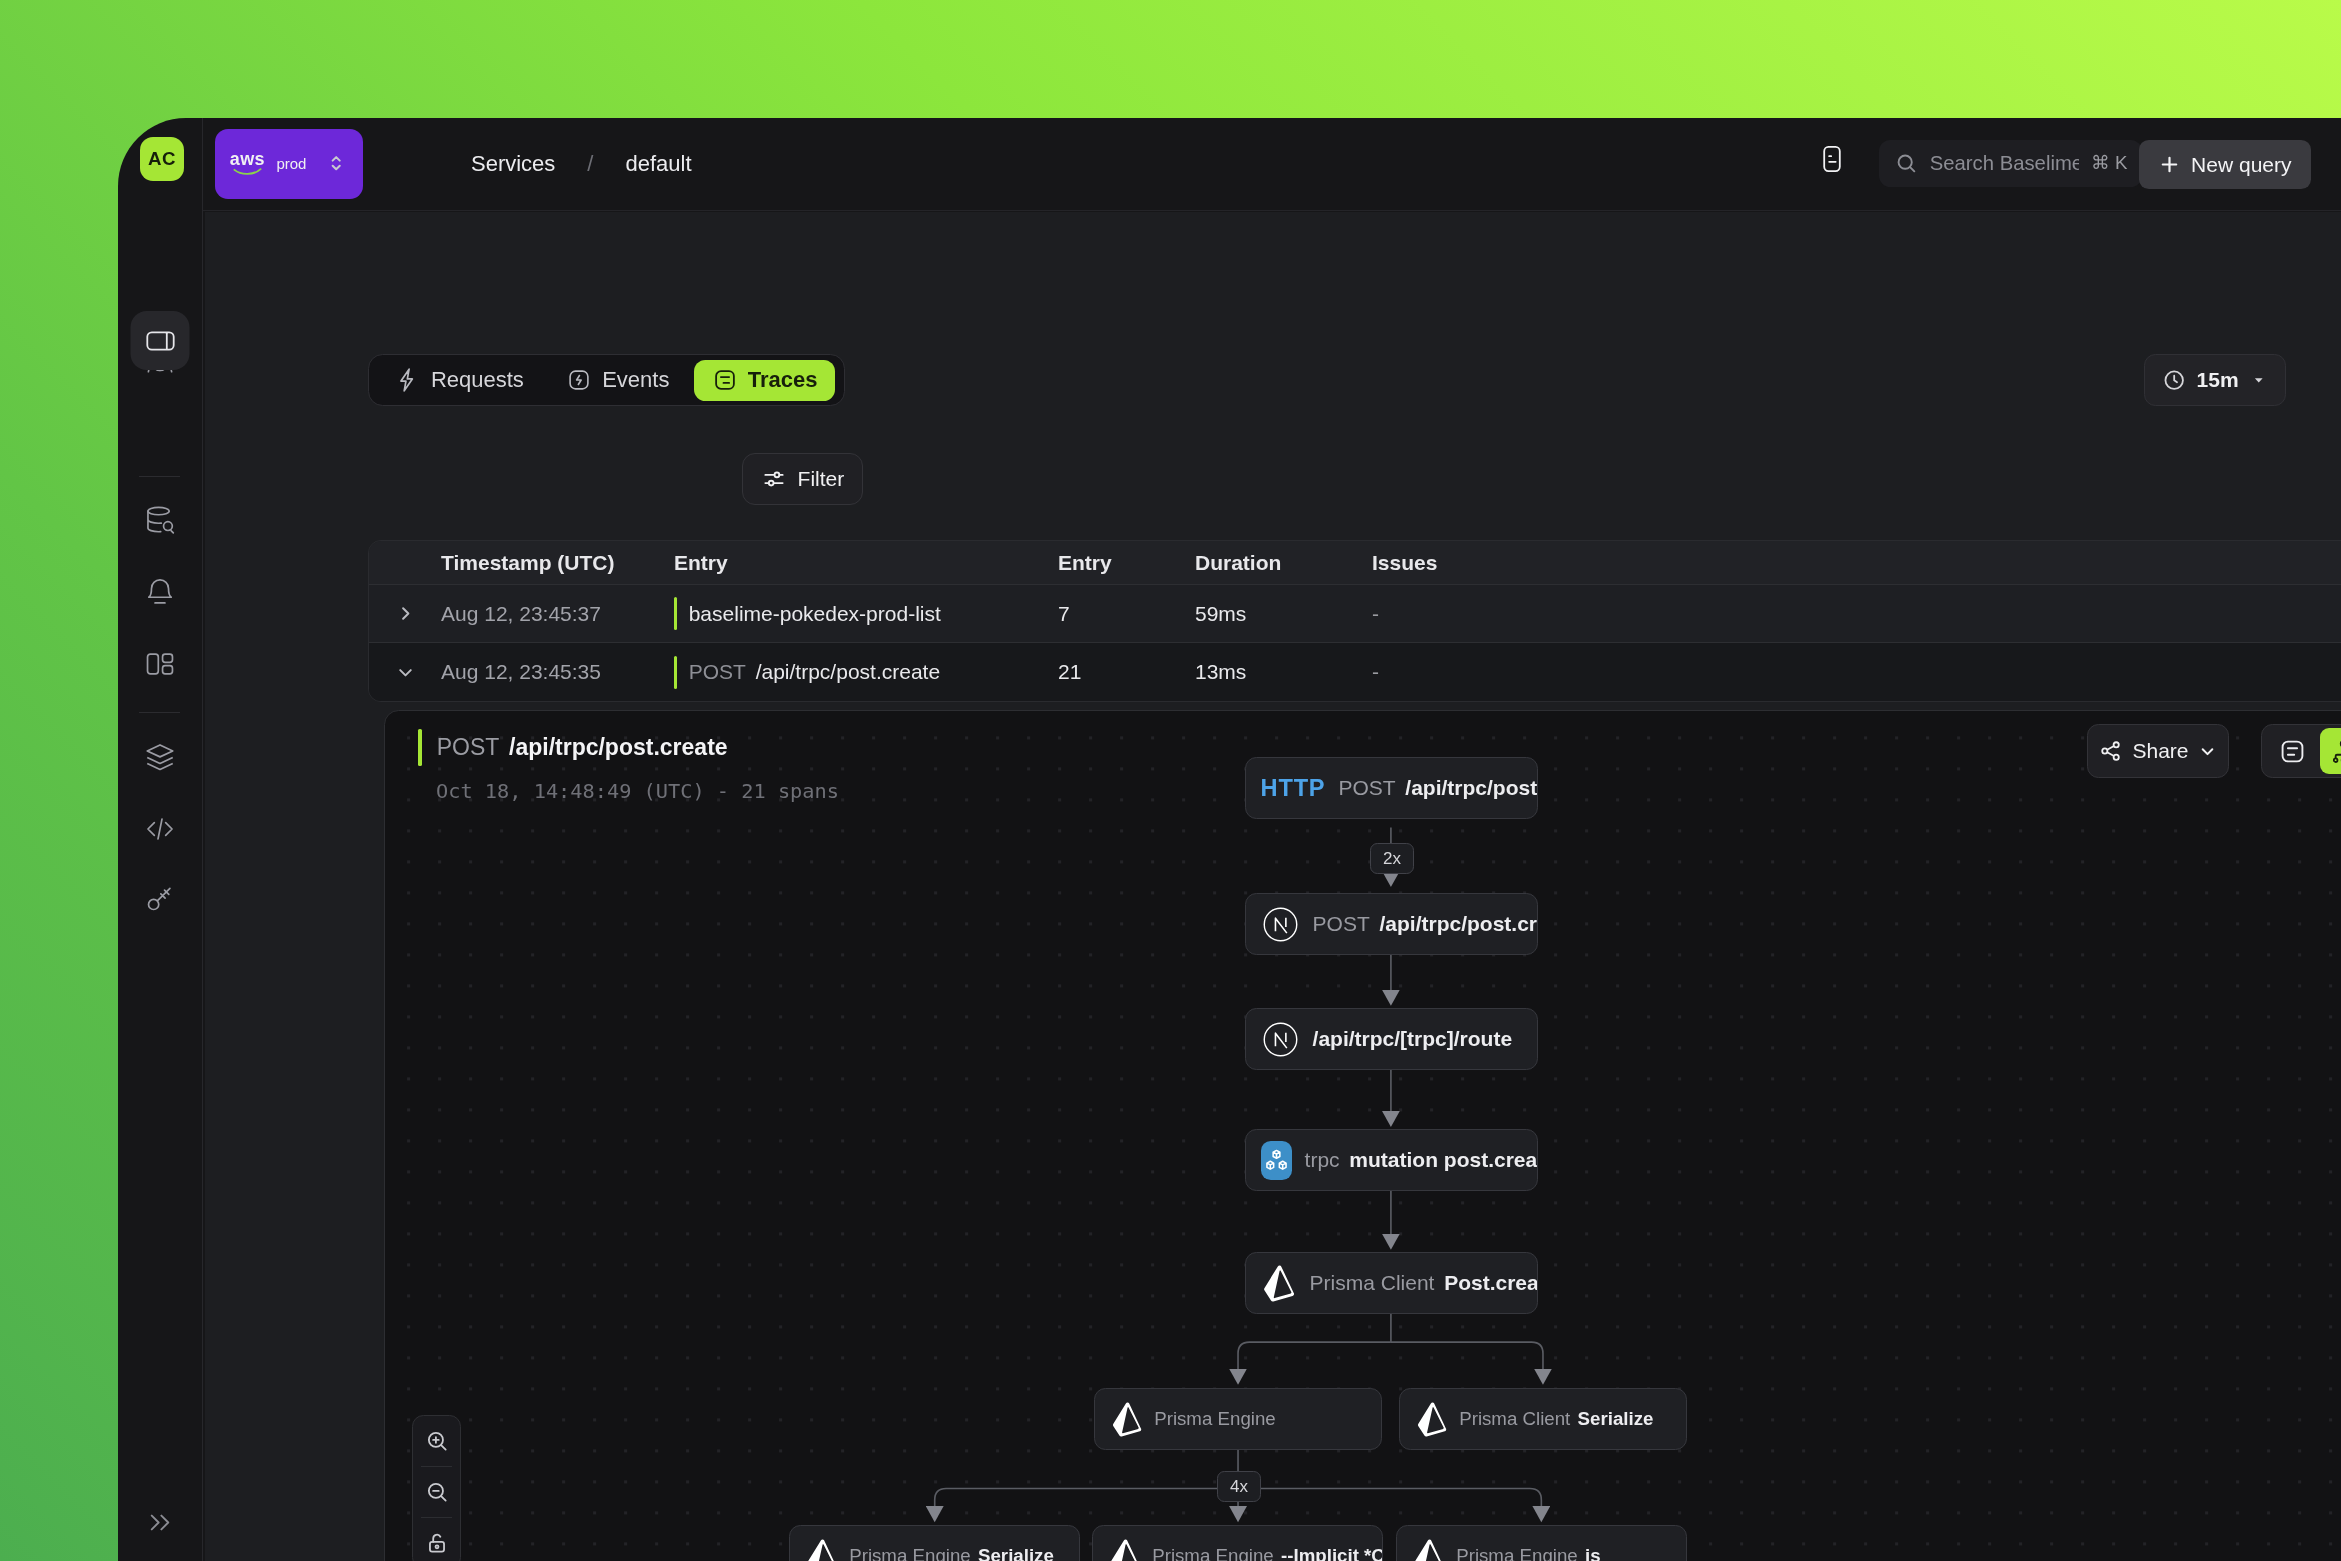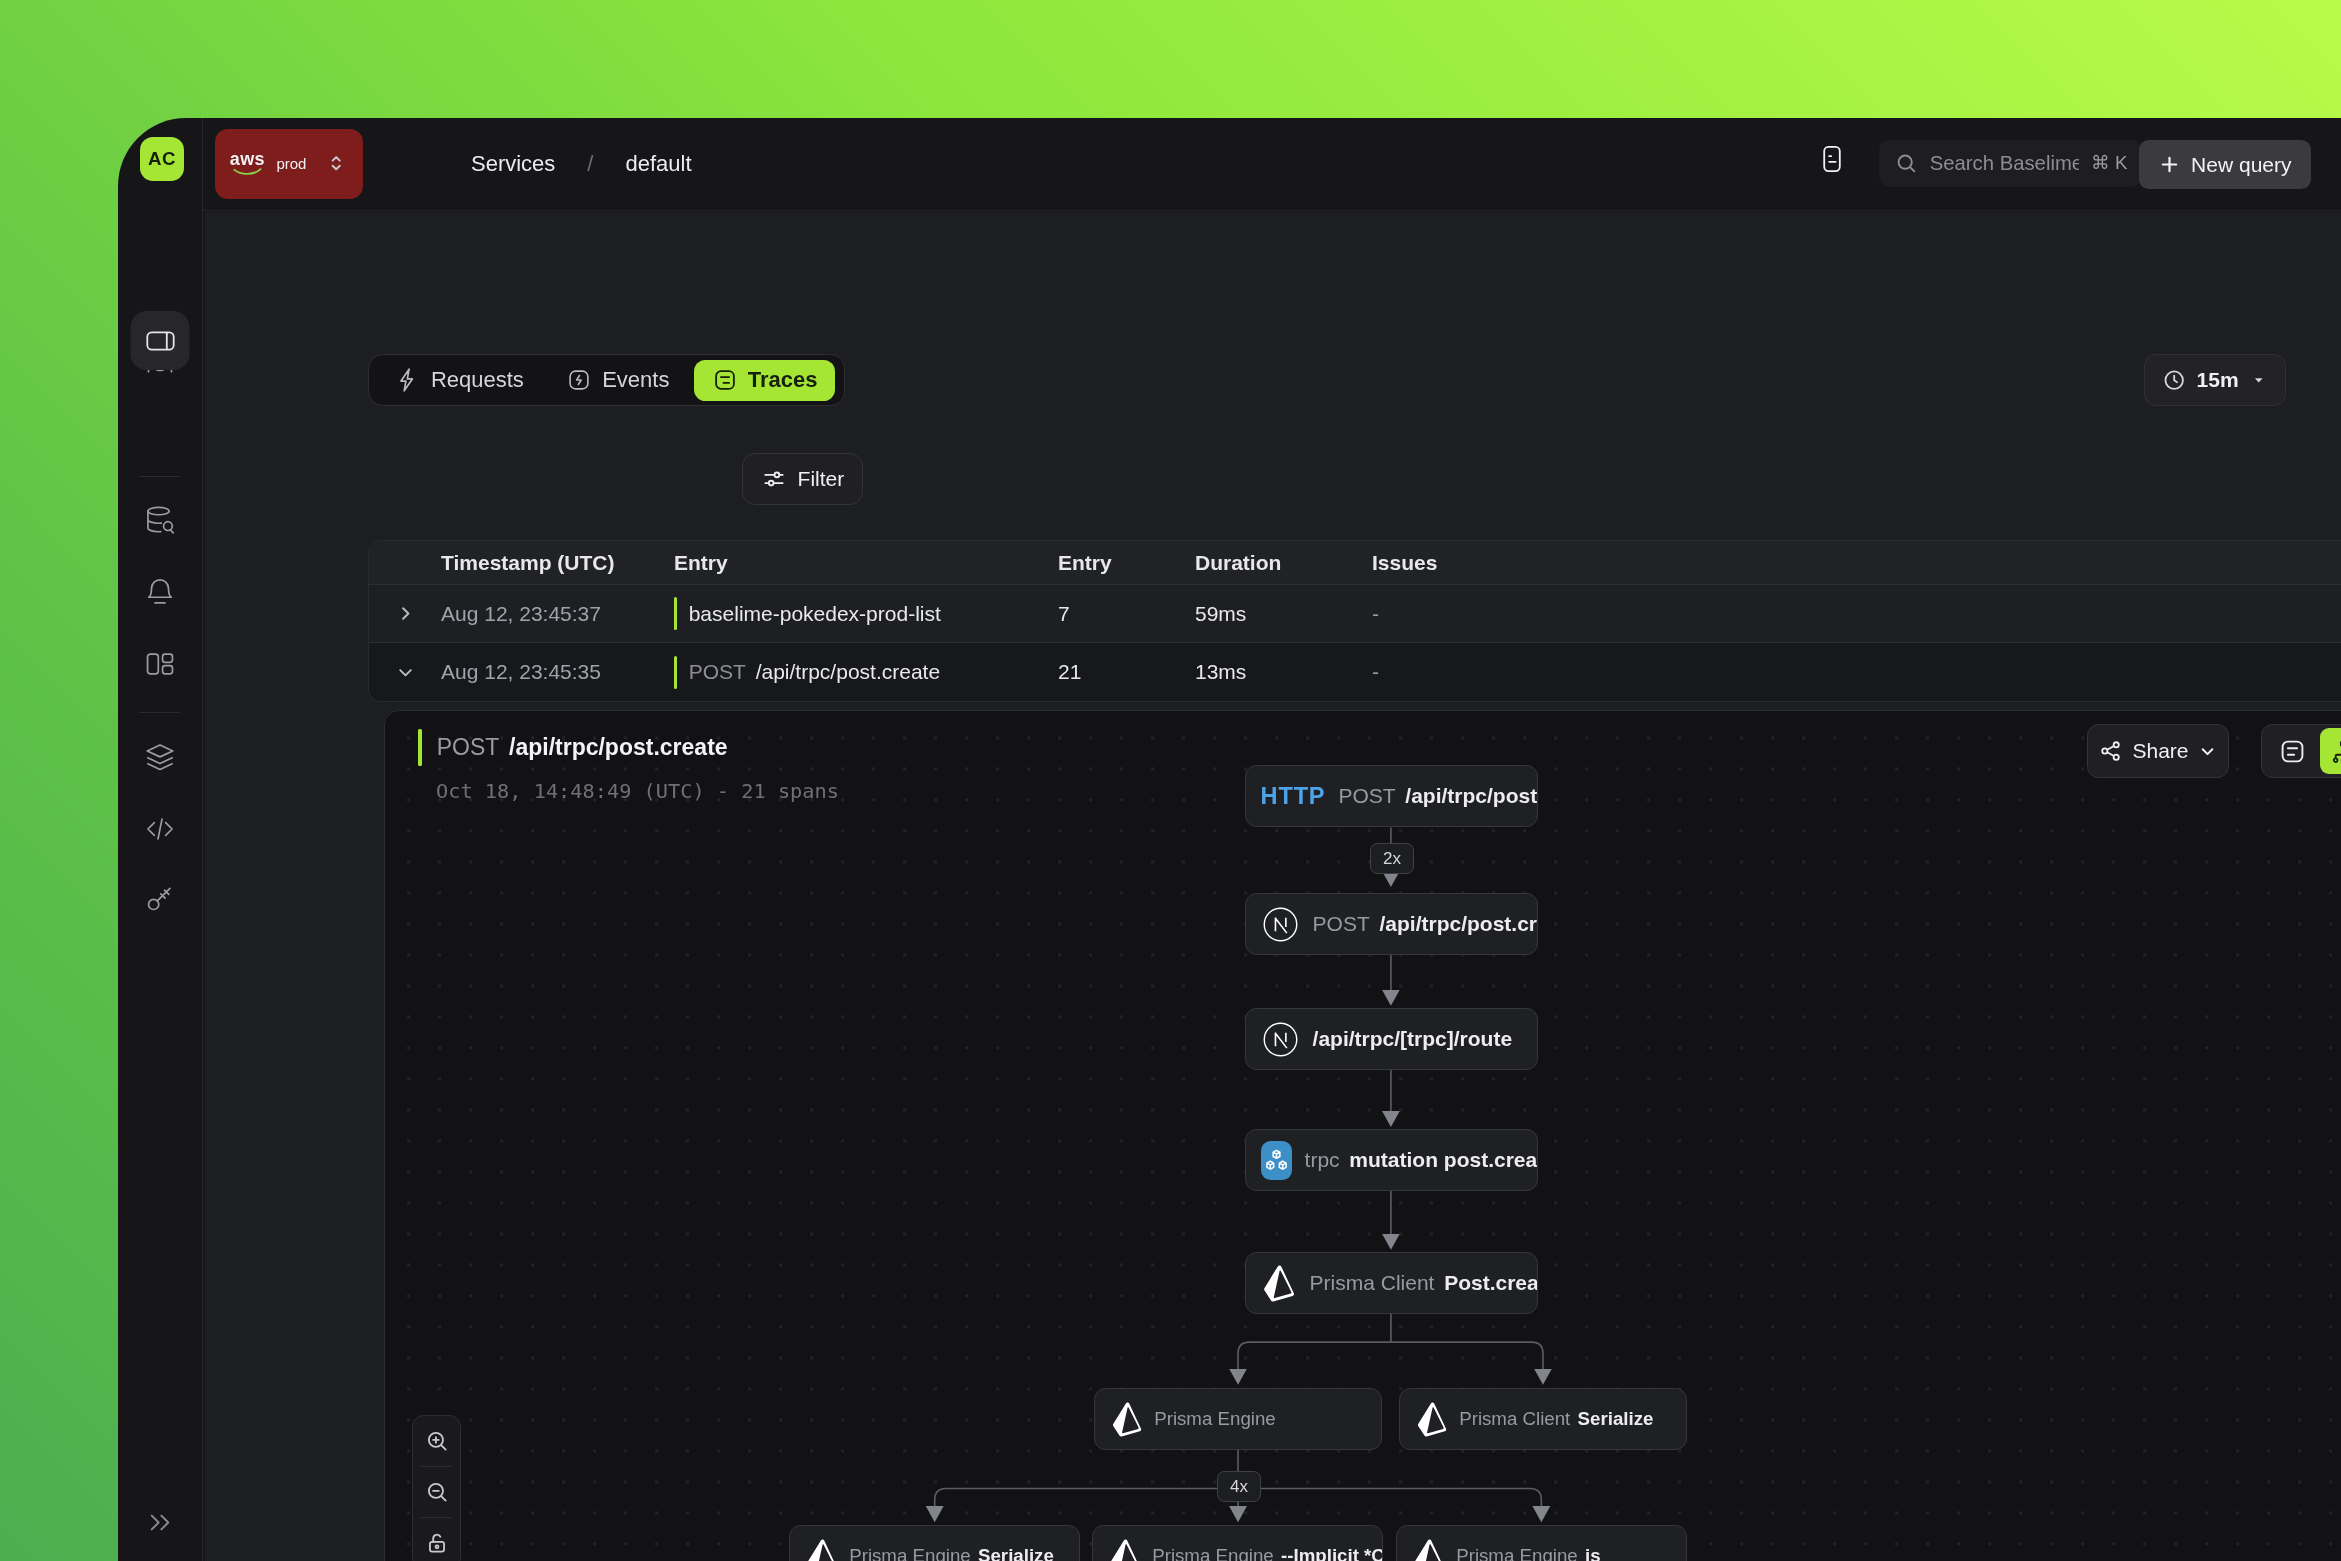--- a/index.html
+++ b/index.html
@@ -19,21 +19,21 @@
           border-radius:13px;display:flex;align-items:center;justify-content:center;
           font-weight:bold;font-size:18.7px;color:#16200a;letter-spacing:0.4px;}
   .side-ico{position:absolute;left:50%;transform:translate(-50%,-50%);color:#9b9ca4;}
   .side-active{position:absolute;left:50%;top:193px;transform:translateX(-50%);width:59px;height:59px;
                background:#27272b;border-radius:16.3px;display:flex;align-items:center;justify-content:center;color:#e6e6ea;}
   .side-div{position:absolute;left:21px;width:41px;height:0.8px;background:#2b2b2f;}
   #collapse-btn{position:absolute;left:50%;transform:translateX(-50%);top:1388px;color:#8b8c93;}
 
   
   #topbar{position:absolute;left:85px;top:0;right:0;height:92px;border-bottom:1.6px solid #242428;}
-  .ws-pill{position:absolute;left:12.2px;top:10.6px;width:148px;height:70px;background:#7f1d1d;border-radius:13px;
+  .ws-pill{position:absolute;left:12.2px;top:10.6px;width:148px;height:70px;background:#6d28d9;border-radius:13px;
            display:flex;align-items:center;padding:0 14.6px;box-sizing:border-box;gap:11.4px;cursor:pointer;}
   .aws-logo{display:flex;flex-direction:column;align-items:center;line-height:1;margin-top:-1.6px;}
   .aws-text{color:#f1f1f3;font-weight:bold;font-size:18px;letter-spacing:0.4px;}
   .breadcrumb{position:absolute;left:268px;top:0;height:92px;display:flex;align-items:center;gap:32px;font-size:22px;}
   .crumb{color:#ececef;}
   .crumb-sep{color:#6d6e75;}
   .doc-btn{position:absolute;right:493px;top:24.4px;color:#f2f2f4;cursor:pointer;}
   .gsearch{position:absolute;right:200px;top:10.6px;width:263px;height:47px;margin-top:11.4px;background:#1e1e22;
            border-radius:11.4px;display:flex;align-items:center;padding:0 14.6px;box-sizing:border-box;gap:9.8px;}
   .gsearch input{flex:1;min-width:0;background:transparent;border:none;outline:none;color:#e5e5e8;font-size:20.3px;font-family:inherit;}
@@ -380,21 +380,21 @@
             <path d="M1237 590 V658" marker-end="url(#arr)"></path>
             <path d="M1237 741 V776"></path>
             <path d="M1237 776 H1063 Q1049 776 1049 790 V824" marker-end="url(#arr)"></path>
             <path d="M1237 776 H1410 Q1424 776 1424 790 V824" marker-end="url(#arr)"></path>
             <path d="M1049 908 V993" marker-end="url(#arr)"></path>
             <path d="M1049 956 H690 Q676 956 676 970 V993" marker-end="url(#arr)"></path>
             <path d="M1049 956 H1408 Q1422 956 1422 970 V993" marker-end="url(#arr)"></path>
           </g>
         </svg>
 
-        <div class="gnode" style="left:860px;top:54px;width:293px;align-items:center;">
+        <div class="gnode" style="left:860px;top:46px;width:293px;align-items:center;">
           <span class="http-badge">HTTP</span>
           <span class="pfx">POST</span>
           <span class="lbl">/api/trpc/post.create</span>
         </div>
 
         <div class="xbadge" style="left:985px;top:132px;">
             <span>2x</span>
           </div>
 
         <div class="gnode" style="left:860px;top:182px;width:293px;">

